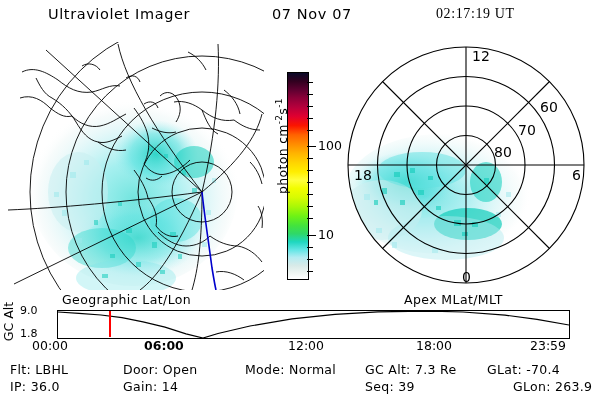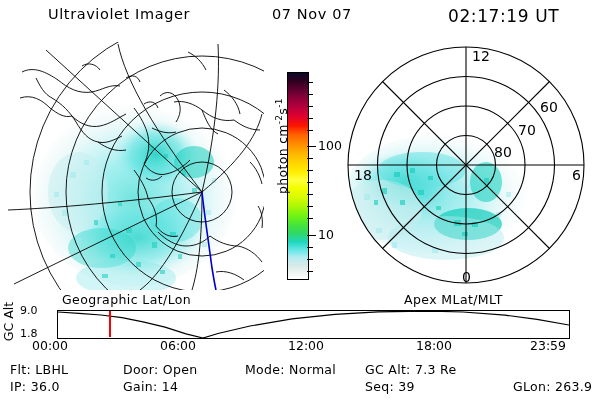--- a/index.html
+++ b/index.html
@@ -36,25 +36,26 @@
   .hdr-date {
     position: absolute;
     left: 272px;
     top: 0;
     font-size: 14.5px;
     letter-spacing: 0.6px;
     white-space: nowrap;
   }
   .hdr-time {
     position: absolute;
-    left: 448px;
+    left: 436px;
     top: 0;
-    font-size: 17px;
+    font-size: 14px;
     letter-spacing: 0.6px;
     white-space: nowrap;
+    font-family: Liberation Serif, serif;
   }
 
   
   .geo-panel {
     position: absolute;
     left: 6px;
     top: 42px;
     width: 258px;
     height: 248px;
   }
@@ -447,21 +448,21 @@
       <svg width="511" height="27" viewBox="0 0 511 27" preserveAspectRatio="none">
         <path d="M0 1 L21 2.3 L43 4 L64 6.7 L85 10.8 L107 16.1 L128 22.9 L145 27
                  L160 22.5 L192 15.0 L234 7.9 L277 3.4 L320 0.9 L351 0.3 L373 0.2
                  L405 1.0 L447 4.1 L479 8.4 L511 14.0" fill="none" stroke="#000000" stroke-width="1.2"></path>
       </svg>
     </div>
 
     <div class="alt-marker" style="left:109px;"></div>
 
     <div class="alt-xtick" style="left:32px;">00:00</div>
-    <div class="alt-xtick" style="left:160px;">06:00</div>
+    <div class="alt-xtick" style="left:144px;font-weight:bold;">06:00</div>
     <div class="alt-xtick" style="left:288px;">12:00</div>
     <div class="alt-xtick" style="left:416px;">18:00</div>
     <div class="alt-xtick" style="left:530px;">23:59</div>
   </div>
 
   <div class="status">
 
     <div class="status-cell srow0" style="left:10px;">
       <span>Flt:</span>
       <span>LBHL</span>
@@ -471,20 +472,24 @@
       <span>Normal</span>
     </div>
     <div class="status-cell srow0" style="left:123px;">
       <span>Door:</span>
       <span>Open</span>
     </div>
     <div class="status-cell srow0" style="left:365px;">
       <span>GC Alt:</span>
       <span>7.3 Re</span>
     </div>
+    <div class="status-cell srow0" style="left:487px;">
+      <span>GLat:</span>
+      <span>-70.4</span>
+    </div>
 
     <div class="status-cell srow1" style="left:10px;">
       <span>IP:</span>
       <span>36.0</span>
     </div>
     <div class="status-cell srow1" style="left:123px;">
       <span>Gain:</span>
       <span>14</span>
     </div>
     <div class="status-cell srow1" style="left:245px;margin-top:48px;">

